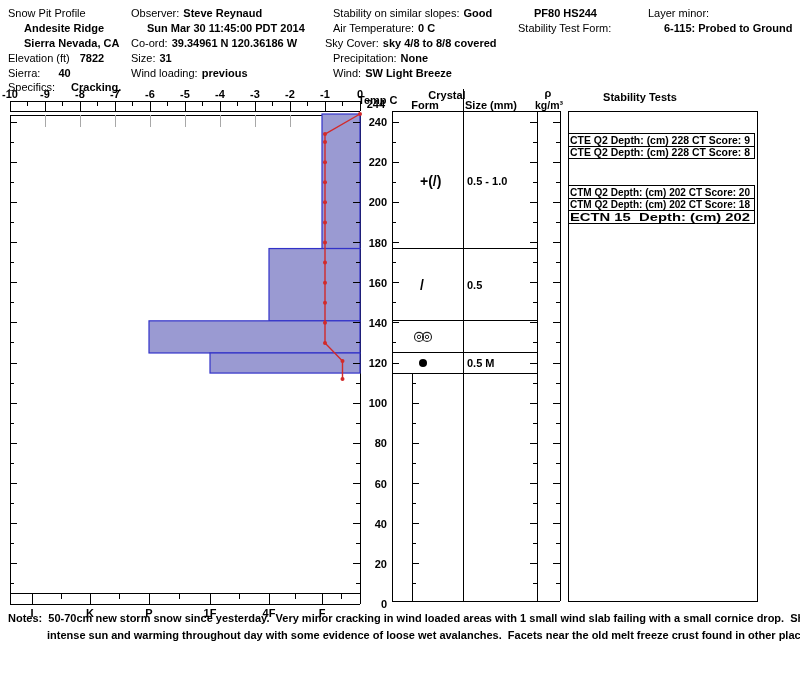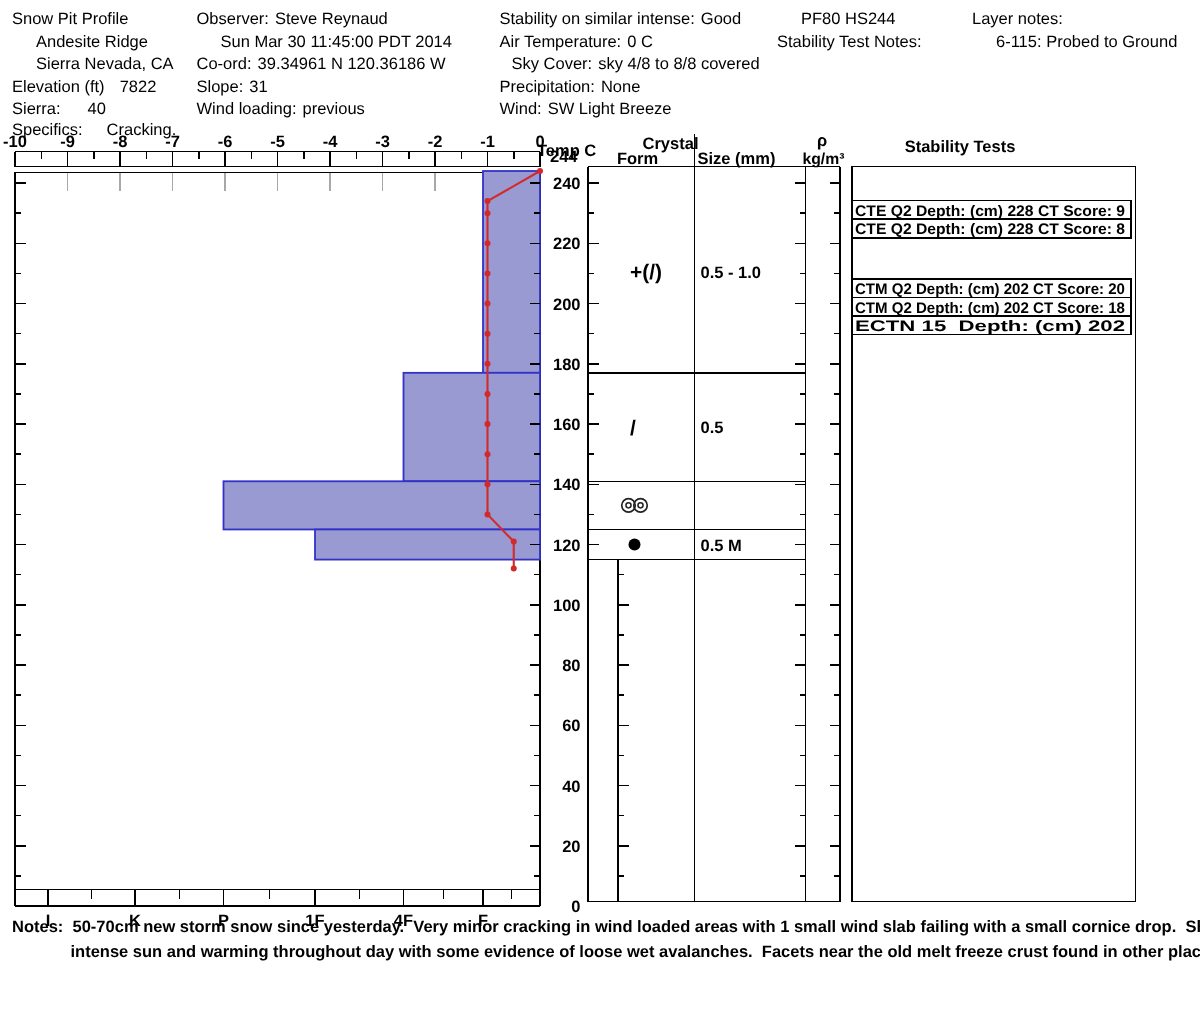--- a/index.html
+++ b/index.html
@@ -1,20 +1,20 @@
 <!DOCTYPE html>
 <html><head>
 <meta charset="utf-8">
 <style>
   html,body{margin:0;padding:0;background:#fff;}
   #page{position:relative;width:800px;height:656px;background:#fff;overflow:hidden;
         font-family:"Liberation Sans",sans-serif;color:#000;}
   .hrow{position:absolute;font-size:11px;line-height:13px;white-space:pre;}
   .lbl{font-weight:400;}
-  .val{font-weight:400;margin-left:4px;text-align:right;}
+  .val{font-weight:700;margin-left:4px;text-align:right;}
   .val.nogap{margin-left:16px;}
   .val.gap10{margin-left:10px;}
   .val.gap18{margin-left:18px;}
   .note{position:absolute;font-size:11px;font-weight:700;white-space:pre;}
   #chart-svg{position:absolute;left:0;top:0;}
 </style>
 </head>
 <body>
 
 <div id="page">
@@ -22,33 +22,33 @@
   <div class="hrow" style="left:8px;top:7px"><span class="lbl">Snow Pit Profile</span></div>
   <div class="hrow" style="left:8px;top:22px"><span class="val nogap">Andesite Ridge</span></div>
   <div class="hrow" style="left:8px;top:37px"><span class="val nogap">Sierra Nevada, CA</span></div>
   <div class="hrow" style="left:8px;top:52px"><span class="lbl">Elevation (ft)</span><span class="val gap10">7822</span></div>
   <div class="hrow" style="left:8px;top:67px"><span class="lbl">Sierra:</span><span class="val gap18">40</span></div>
   <div class="hrow" style="left:8px;top:81px"><span class="lbl">Specifics:</span><span class="val nogap">Cracking.</span></div>
 
   <div class="hrow" style="left:131px;top:7px"><span class="lbl">Observer:</span><span class="val">Steve Reynaud</span></div>
   <div class="hrow" style="left:131px;top:22px"><span class="val nogap">Sun Mar 30 11:45:00 PDT 2014</span></div>
   <div class="hrow" style="left:131px;top:37px"><span class="lbl">Co-ord:</span><span class="val">39.34961 N 120.36186 W</span></div>
-  <div class="hrow" style="left:131px;top:52px"><span class="lbl">Slope:</span><span class="val">31</span></div>
+  <div class="hrow" style="left:131px;top:52px"><span class="lbl">Size:</span><span class="val">31</span></div>
   <div class="hrow" style="left:131px;top:67px"><span class="lbl">Wind loading:</span><span class="val">previous</span></div>
 
-  <div class="hrow" style="left:333px;top:7px"><span class="lbl">Stability on similar intense:</span><span class="val">Good</span></div>
+  <div class="hrow" style="left:333px;top:7px"><span class="lbl">Stability on similar slopes:</span><span class="val">Good</span></div>
   <div class="hrow" style="left:333px;top:22px"><span class="lbl">Air Temperature:</span><span class="val">0 C</span></div>
-  <div class="hrow" style="left:341px;top:37px"><span class="lbl">Sky Cover:</span><span class="val">sky 4/8 to 8/8 covered</span></div>
+  <div class="hrow" style="left:325px;top:37px"><span class="lbl">Sky Cover:</span><span class="val">sky 4/8 to 8/8 covered</span></div>
   <div class="hrow" style="left:333px;top:52px"><span class="lbl">Precipitation:</span><span class="val">None</span></div>
   <div class="hrow" style="left:333px;top:67px"><span class="lbl">Wind:</span><span class="val">SW Light Breeze</span></div>
 
   <div class="hrow" style="left:518px;top:7px"><span class="val nogap">PF80 HS244</span></div>
-  <div class="hrow" style="left:518px;top:22px"><span class="lbl">Stability Test Notes:</span></div>
-
-  <div class="hrow" style="left:648px;top:7px"><span class="lbl">Layer notes:</span></div>
+  <div class="hrow" style="left:518px;top:22px"><span class="lbl">Stability Test Form:</span></div>
+
+  <div class="hrow" style="left:648px;top:7px"><span class="lbl">Layer minor:</span></div>
   <div class="hrow" style="left:648px;top:22px"><span class="val nogap">6-115: Probed to Ground</span></div>
 
   <svg id="chart-svg" width="800" height="676">
       <g>
         <line x1="10" y1="101" x2="360" y2="101" stroke="#000" stroke-width="1" shape-rendering="crispEdges"></line>
         <line x1="10" y1="111" x2="360" y2="111" stroke="#000" stroke-width="1" shape-rendering="crispEdges"></line>
         <line x1="10" y1="101" x2="10" y2="111" stroke="#000" stroke-width="1" shape-rendering="crispEdges"></line>
         <line x1="360" y1="101" x2="360" y2="111" stroke="#000" stroke-width="1" shape-rendering="crispEdges"></line>
         <line x1="10" y1="101" x2="10" y2="111" stroke="#000" stroke-width="1" shape-rendering="crispEdges"></line>
         <line x1="27.5" y1="101" x2="27.5" y2="106" stroke="#000" stroke-width="1" shape-rendering="crispEdges"></line>

